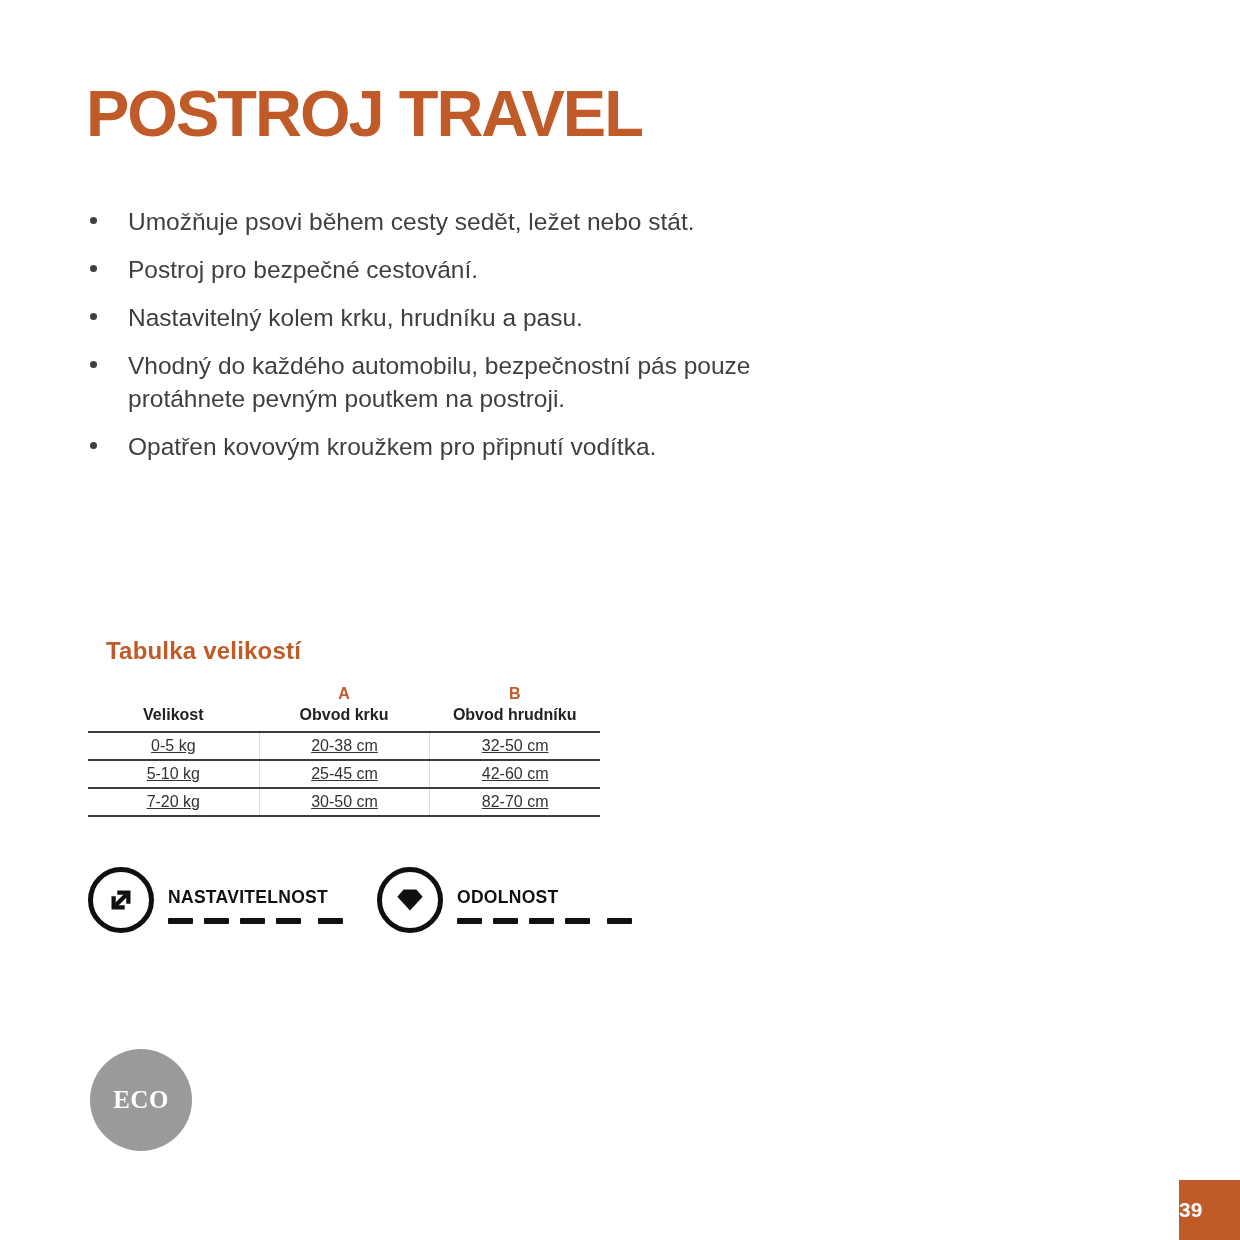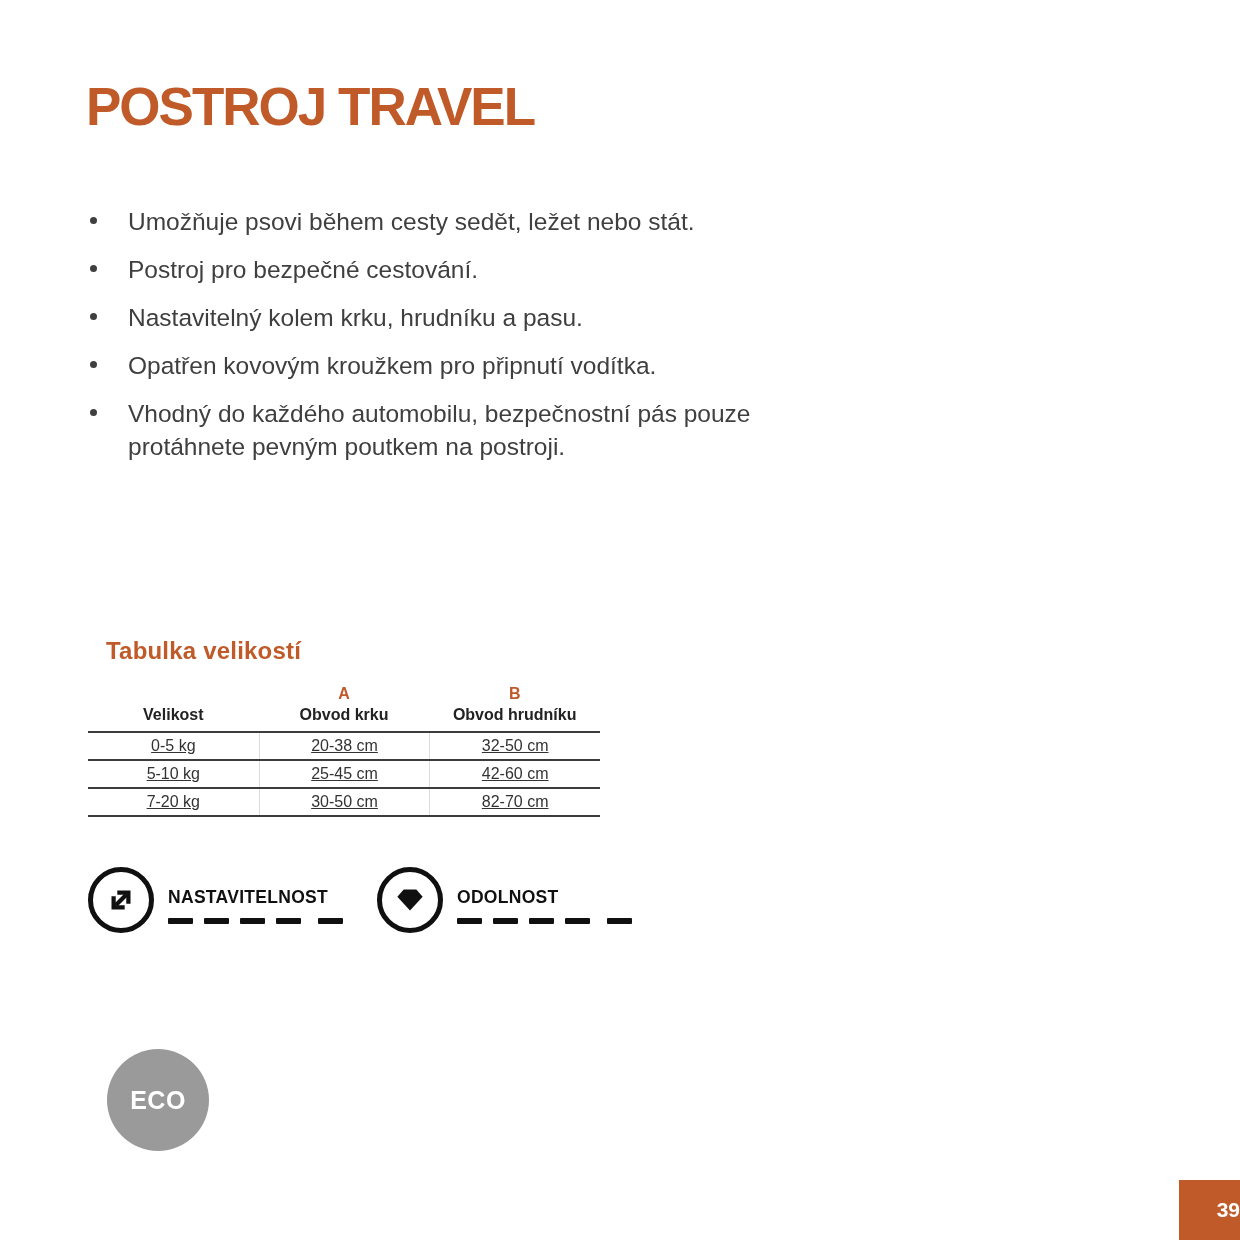--- a/index.html
+++ b/index.html
@@ -9,21 +9,21 @@
     width: 1240px;
     height: 1240px;
     background: #ffffff;
     font-family: "Liberation Sans", sans-serif;
     overflow: hidden;
   }
   .title {
     position: absolute;
     left: 86px;
     top: 76px;
-    font-size: 53px;
+    font-size: 65px;
     font-weight: bold;
     letter-spacing: -2px;
     color: #C05A28;
     white-space: nowrap;
   }
   .bullets {
     position: absolute;
     left: 88px;
     top: 205px;
     width: 720px;
@@ -136,46 +136,46 @@
   .dash {
     width: 25px;
     height: 6px;
     background: #101010;
     border-radius: 1px;
   }
   .dash:last-child { margin-left: 6px; }
 
   .color-variant {
     position: absolute;
-    left: 107px;
+    left: 90px;
     top: 1049px;
     width: 102px;
     height: 102px;
     border-radius: 50%;
     display: flex;
     align-items: center;
     justify-content: center;
+    font-family: Liberation Serif, serif;
   }
   .color-variant span {
     font-size: 25px;
     font-weight: bold;
     color: #ffffff;
     letter-spacing: 0.5px;
   }
   .page-badge {
     position: absolute;
     right: 0;
     bottom: 0;
     width: 61px;
     height: 60px;
     background: #C05A28;
     display: flex;
     align-items: center;
-    justify-content: flex-end;
-    padding-left: 30px;
+    justify-content: flex-start;
   }
   .page-badge span {
     font-size: 21px;
     font-weight: bold;
     color: #ffffff;
   }
 </style>
 </head>
 <body>
 
@@ -191,25 +191,25 @@
     <li>
       <span class="dot"></span>
       <span>Postroj pro bezpečné cestování.</span>
     </li>
     <li>
       <span class="dot"></span>
       <span>Nastavitelný kolem krku, hrudníku a pasu.</span>
     </li>
     <li>
       <span class="dot"></span>
+      <span>Vhodný do každého automobilu, bezpečnostní pás pouze protáhnete pevným poutkem na postroji.</span>
+    </li>
+    <li>
+      <span class="dot"></span>
       <span>Opatřen kovovým kroužkem pro připnutí vodítka.</span>
-    </li>
-    <li>
-      <span class="dot"></span>
-      <span>Vhodný do každého automobilu, bezpečnostní pás pouze protáhnete pevným poutkem na postroji.</span>
     </li>
   </ul>
 
   <h2 class="section-heading heading-sizes">Tabulka velikostí</h2>
 
   <div class="size-table">
     <div class="st-row st-letters">
       <div></div>
       <div>A</div>
       <div>B</div>

